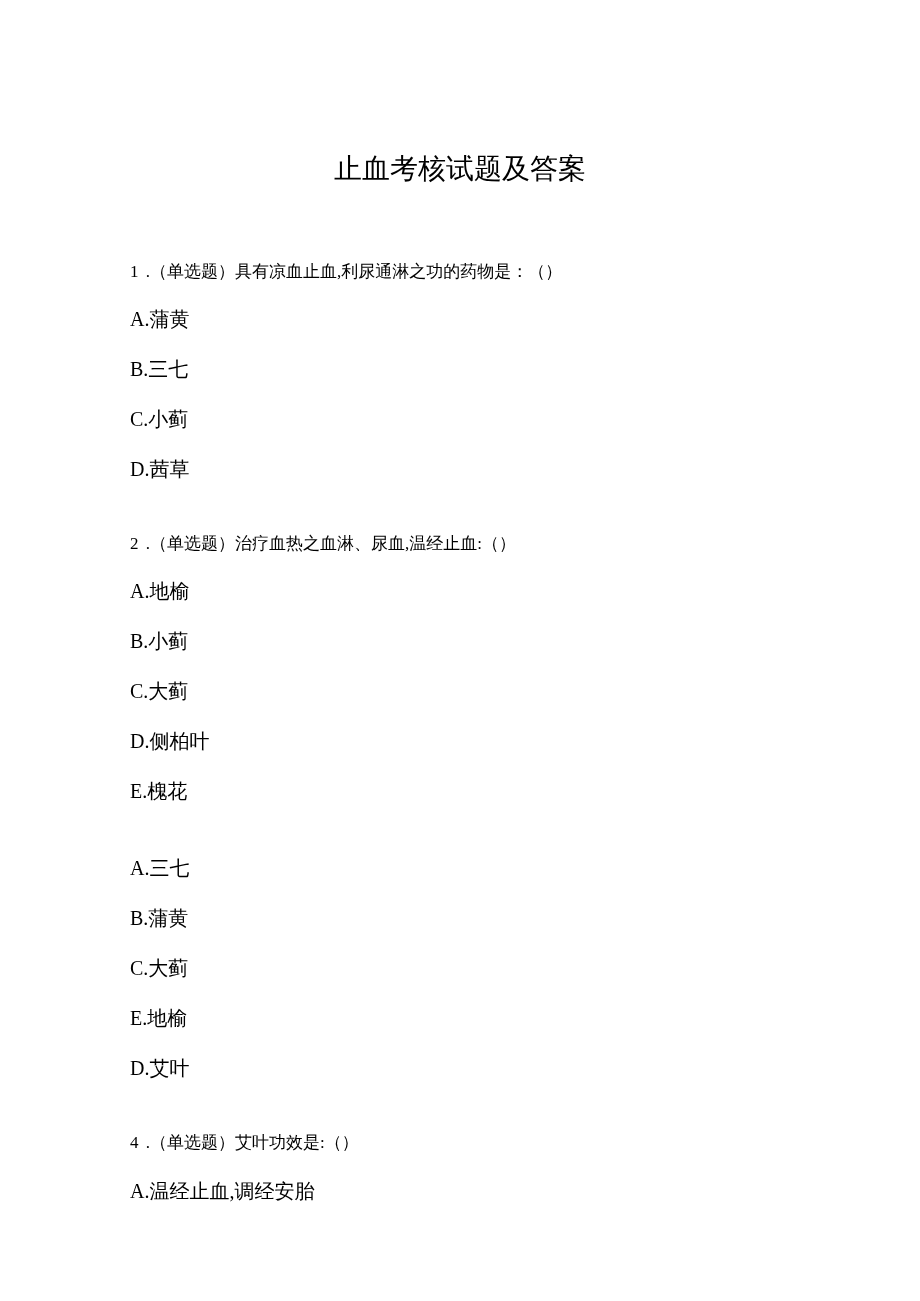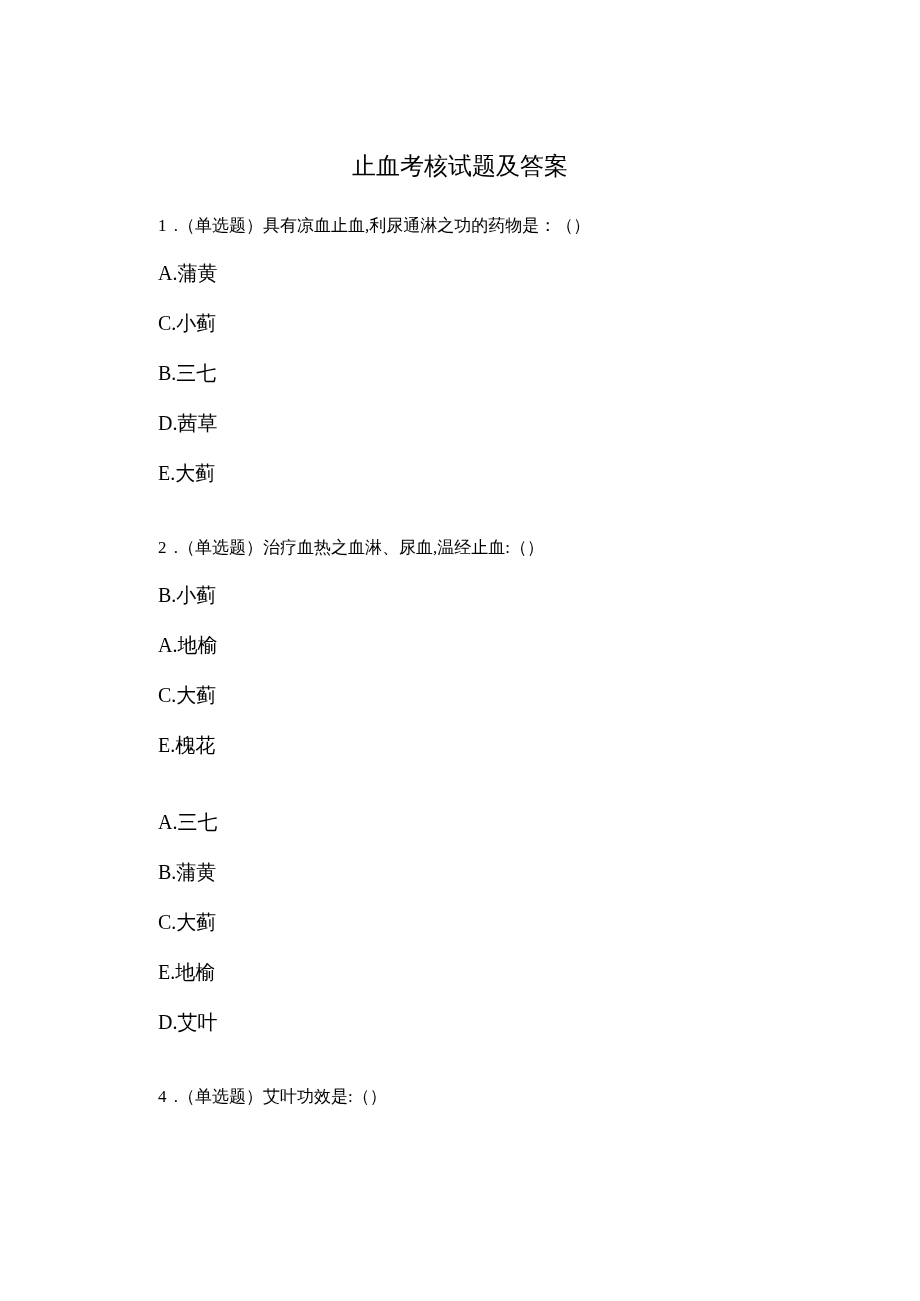--- a/index.html
+++ b/index.html
@@ -10,28 +10,27 @@
     body {
       width: 920px;
       height: 1301px;
       background: #ffffff;
       font-family: "SimSun", "宋体", serif;
       color: #000000;
       padding: 150px 130px 0 130px;
     }
     .title {
       text-align: center;
-      font-size: 24px;
+      font-size: 28px;
       font-weight: normal;
-      margin-bottom: 30px;
+      margin-bottom: 70px;
       font-family: "SimSun", "宋体", serif;
     }
     .question-block {
       margin-bottom: 45px;
-      margin-left: 28px;
     }
     .question-text {
       font-size: 17px;
       line-height: 1.6;
       margin-bottom: 18px;
     }
     .option {
       font-size: 20px;
       line-height: 1.6;
       margin-bottom: 18px;
@@ -43,41 +42,42 @@
 </head>
 <body>
 
 <h1 class="title">止血考核试题及答案</h1>
 
 <div class="question-block">
   <div class="question-text">
     <span class="number-spaced">1</span><span> .</span><span>（单选题）</span><span>具有凉血止血,利尿通淋之功的药物是：（）</span>
   </div>
   <div class="option">A.蒲黄</div>
+  <div class="option">B.三七</div>
   <div class="option">C.小蓟</div>
-  <div class="option">B.三七</div>
   <div class="option">D.茜草</div>
-  <div class="option">E.大蓟</div>
 </div>
 
 <div class="question-block">
   <div class="question-text">
     <span class="number-spaced">2</span><span> .</span><span>（单选题）</span><span>治疗血热之血淋、尿血,温经止血:（）</span>
   </div>
+  <div class="option">A.地榆</div>
   <div class="option">B.小蓟</div>
-  <div class="option">A.地榆</div>
   <div class="option">C.大蓟</div>
+  <div class="option">D.侧柏叶</div>
   <div class="option">E.槐花</div>
 </div>
 
 <div class="question-block">
   <div class="option">A.三七</div>
   <div class="option">B.蒲黄</div>
   <div class="option">C.大蓟</div>
   <div class="option">E.地榆</div>
   <div class="option">D.艾叶</div>
 </div>
 
 <div class="question-block">
   <div class="question-text">
     <span class="number-spaced">4</span><span> .</span><span>（单选题）</span><span>艾叶功效是:（）</span>
   </div>
+  <div class="option">A.温经止血,调经安胎</div>
 </div>
 
 </body></html>

